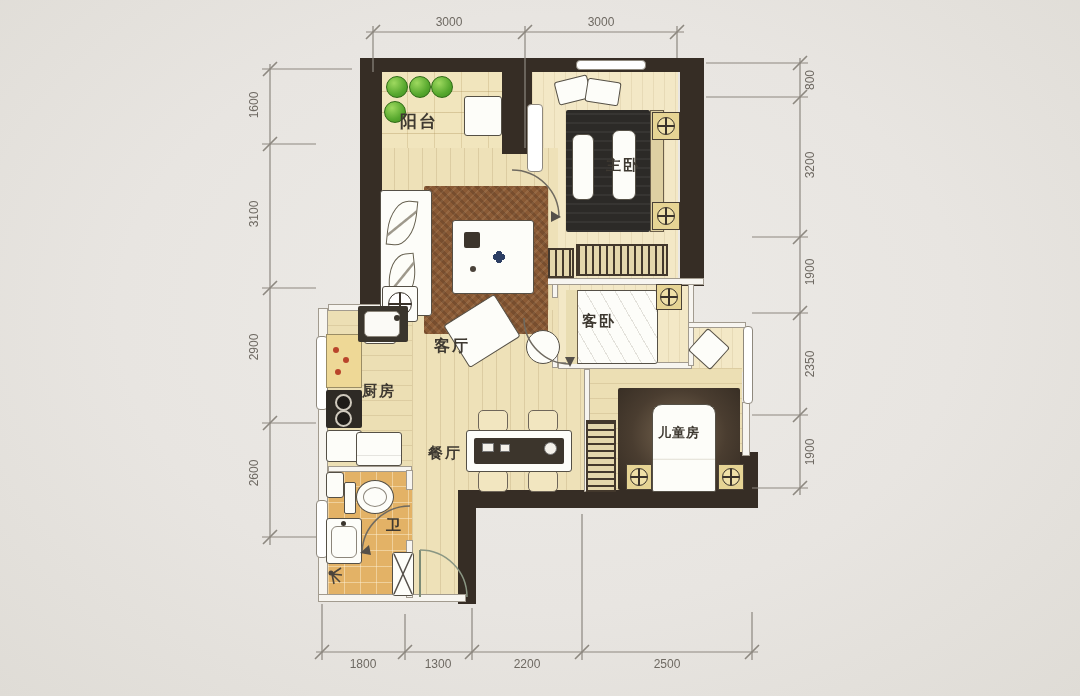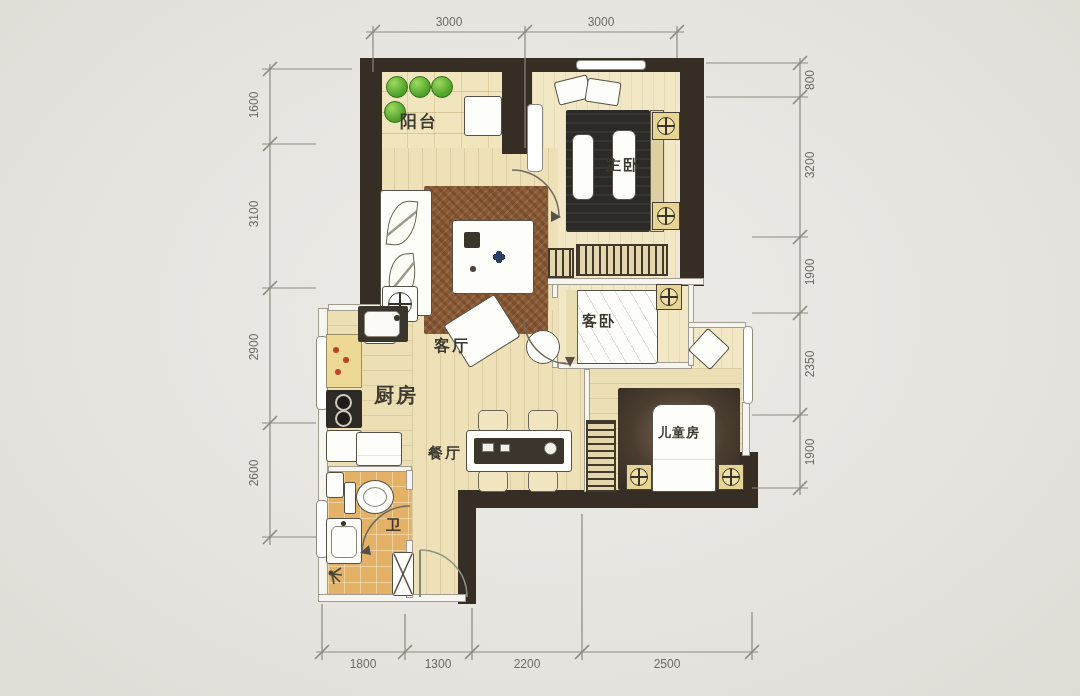--- a/index.html
+++ b/index.html
@@ -173,21 +173,21 @@
   <span class="dot-red" style="left:6px;top:12px;"></span>
   <span class="dot-red" style="left:16px;top:22px;"></span>
   <span class="dot-red" style="left:8px;top:34px;"></span>
 </div>
 <div class="abs" style="left:326px;top:390px;width:36px;height:38px;background:#2e2a25;border-radius:2px;">
   <span class="burner" style="left:9px;top:4px;"></span>
   <span class="burner" style="left:9px;top:20px;"></span>
 </div>
 <div class="abs white" style="left:326px;top:430px;width:36px;height:32px;"></div>
 <div class="abs white" style="left:356px;top:432px;width:46px;height:34px;background-image:linear-gradient(180deg,transparent 40%,rgba(100,95,85,.5) 41%,transparent 42%,transparent 70%,rgba(100,95,85,.5) 71%,transparent 72%);"></div>
-<div class="abs rlabel" style="left:374px;top:382px;font-size:20px;z-index:5;">厨房</div>
+<div class="abs rlabel" style="left:362px;top:382px;font-size:15px;z-index:5;">厨房</div>
 
 <div class="abs white" style="left:326px;top:472px;width:18px;height:26px;"></div>
 <div class="abs white" style="left:344px;top:482px;width:12px;height:32px;border-radius:2px;"></div>
 <div class="abs white" style="left:356px;top:480px;width:38px;height:34px;border-radius:50%;">
   <span style="position:absolute;left:6px;top:6px;width:22px;height:18px;border:1.3px solid #8c867b;border-radius:50%;"></span>
 </div>
 <div class="abs white" style="left:326px;top:518px;width:36px;height:46px;">
   <span style="position:absolute;left:4px;top:7px;width:24px;height:30px;border:1.3px solid #8c867b;border-radius:6px;"></span>
   <span style="position:absolute;left:14px;top:2px;width:5px;height:5px;background:#3a352d;border-radius:50%;"></span>
 </div>

